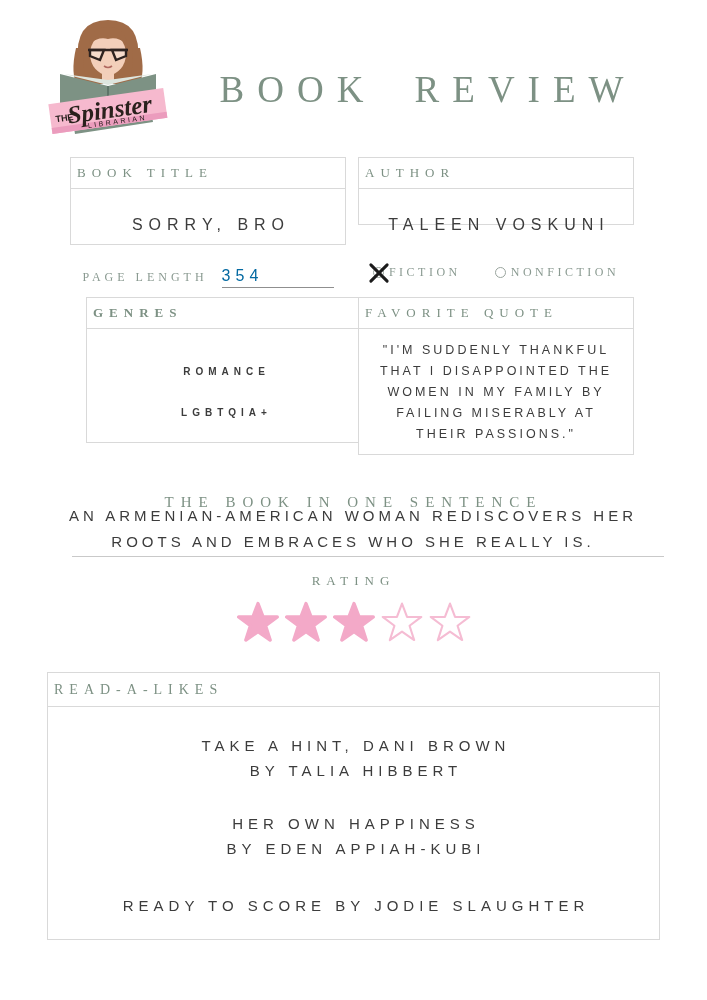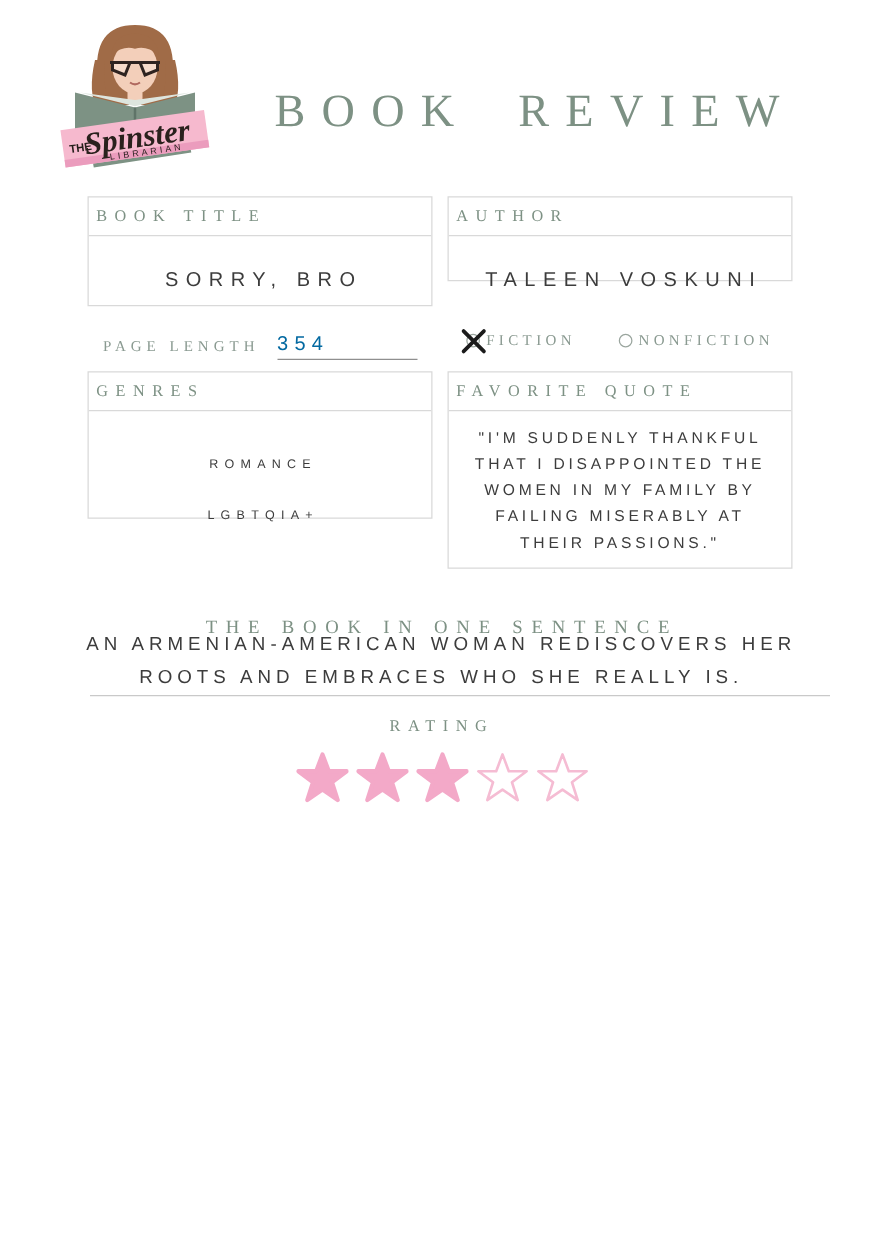--- a/index.html
+++ b/index.html
@@ -42,21 +42,21 @@
   .cat-label{font-family:"Liberation Serif",serif;font-size:12px;letter-spacing:3.5px;color:#8a9a91;}
   .circle{width:11px;height:11px;border:1px solid #9aa59e;border-radius:50%;
     box-sizing:border-box;position:relative;background:#fff;flex:0 0 auto;}
   .x-mark{position:absolute;left:-6px;top:-6px;width:22px;height:22px;}
   .x-mark::before,.x-mark::after{content:"";position:absolute;left:50%;top:50%;width:26px;height:3px;
     background:#1b1b1b;border-radius:2px;}
   .x-mark::before{transform:translate(-50%,-50%) rotate(45deg);}
   .x-mark::after {transform:translate(-50%,-50%) rotate(-45deg);}
 
   
-  .box-genres{left:70px;top:297px;width:276px;height:118px;}
+  .box-genres{left:86px;top:297px;width:276px;height:146px;font-weight:bold;}
   .box-genres .fbox-body{height:126px;justify-content:space-evenly;padding:6px 0;box-sizing:border-box;}
   .genre-item{font-size:10px;letter-spacing:5px;padding-left:5px;}
   .box-quote{left:358px;top:297px;width:276px;height:158px;}
   .box-quote .fbox-body{height:126px;padding:2px 8px;box-sizing:border-box;}
   .quote-text{font-size:12.5px;letter-spacing:3px;line-height:21px;text-align:center;color:#3c3c3c;}
 
   
   .sect-head{position:absolute;width:707px;text-align:center;
     font-family:"Liberation Serif",serif;color:#7d9184;}
   .head-sentence{top:478px;font-size:15px;letter-spacing:7px;margin-top:16px;}
@@ -190,14 +190,30 @@
         <polygon points="50,6 62,38 96,38 68,59 79,93 50,73 21,93 32,59 4,38 38,38" stroke-linejoin="round" fill="#f3a9c8" stroke="#f3a9c8" stroke-width="8"></polygon>
       </svg>
       <svg viewBox="0 0 100 100" class="star">
         <polygon points="50,6 62,38 96,38 68,59 79,93 50,73 21,93 32,59 4,38 38,38" stroke-linejoin="round" fill="#ffffff" stroke="#f5bcd3" stroke-width="5"></polygon>
       </svg>
       <svg viewBox="0 0 100 100" class="star">
         <polygon points="50,6 62,38 96,38 68,59 79,93 50,73 21,93 32,59 4,38 38,38" stroke-linejoin="round" fill="#ffffff" stroke="#f5bcd3" stroke-width="5"></polygon>
       </svg>
     </div>
 
+  <div class="fbox box-readalikes">
+    <div class="fbox-head">READ-A-LIKES</div>
+    <div class="rl-body">
+      <div class="rl-entry rl-1">
+        <div>TAKE A HINT, DANI BROWN</div>
+        <div>BY TALIA HIBBERT</div>
+      </div>
+      <div class="rl-entry rl-2">
+        <div>HER OWN HAPPINESS</div>
+        <div>BY EDEN APPIAH-KUBI</div>
+      </div>
+      <div class="rl-entry rl-3">
+        <div>READY TO SCORE BY JODIE SLAUGHTER</div>
+      </div>
+    </div>
+  </div>
 
 </div>
 
 </body></html>

